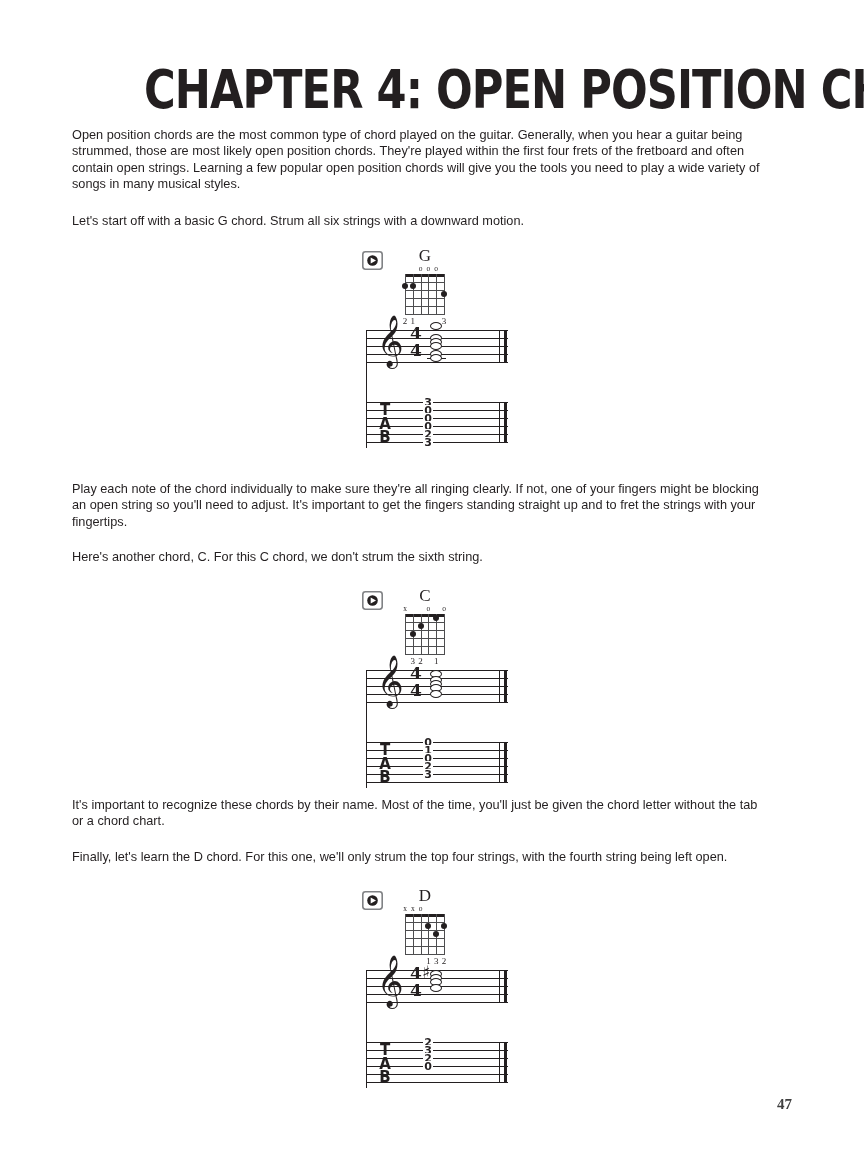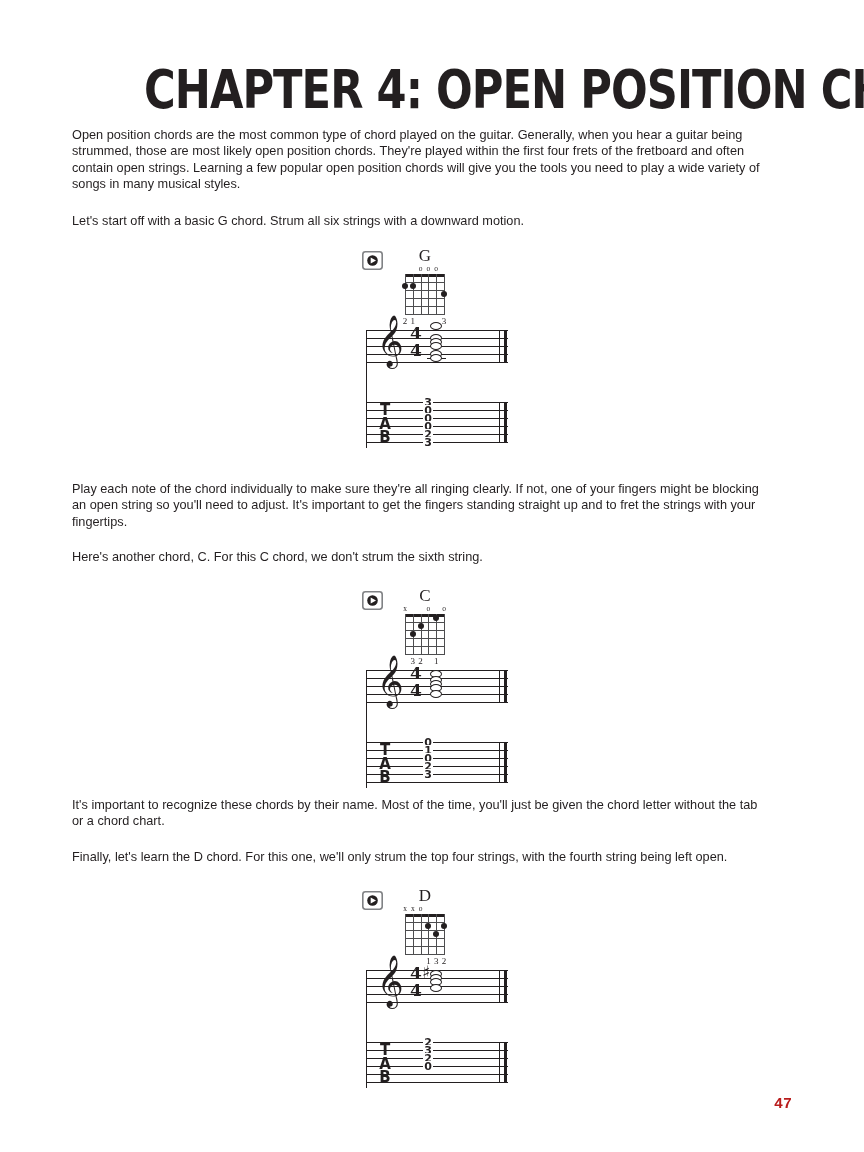--- a/index.html
+++ b/index.html
@@ -52,24 +52,24 @@
     color: #231f20;
     transform: scaleX(0.965);
     transform-origin: 0 0;
   }
 
   
   .page-number {
     position: absolute;
     right: 72px;
     top: 1096px;
-    font-family: Liberation Mono, monospace;
+    font-family: Liberation Serif, serif;
     font-weight: bold;
     font-size: 15px;
-    color: #b91c1c;
+    color: #404040;
   }
 
   
   .example {
     position: absolute;
     left: 0;
     width: 864px;
     height: 200px;
   }
   .ex-inner {

